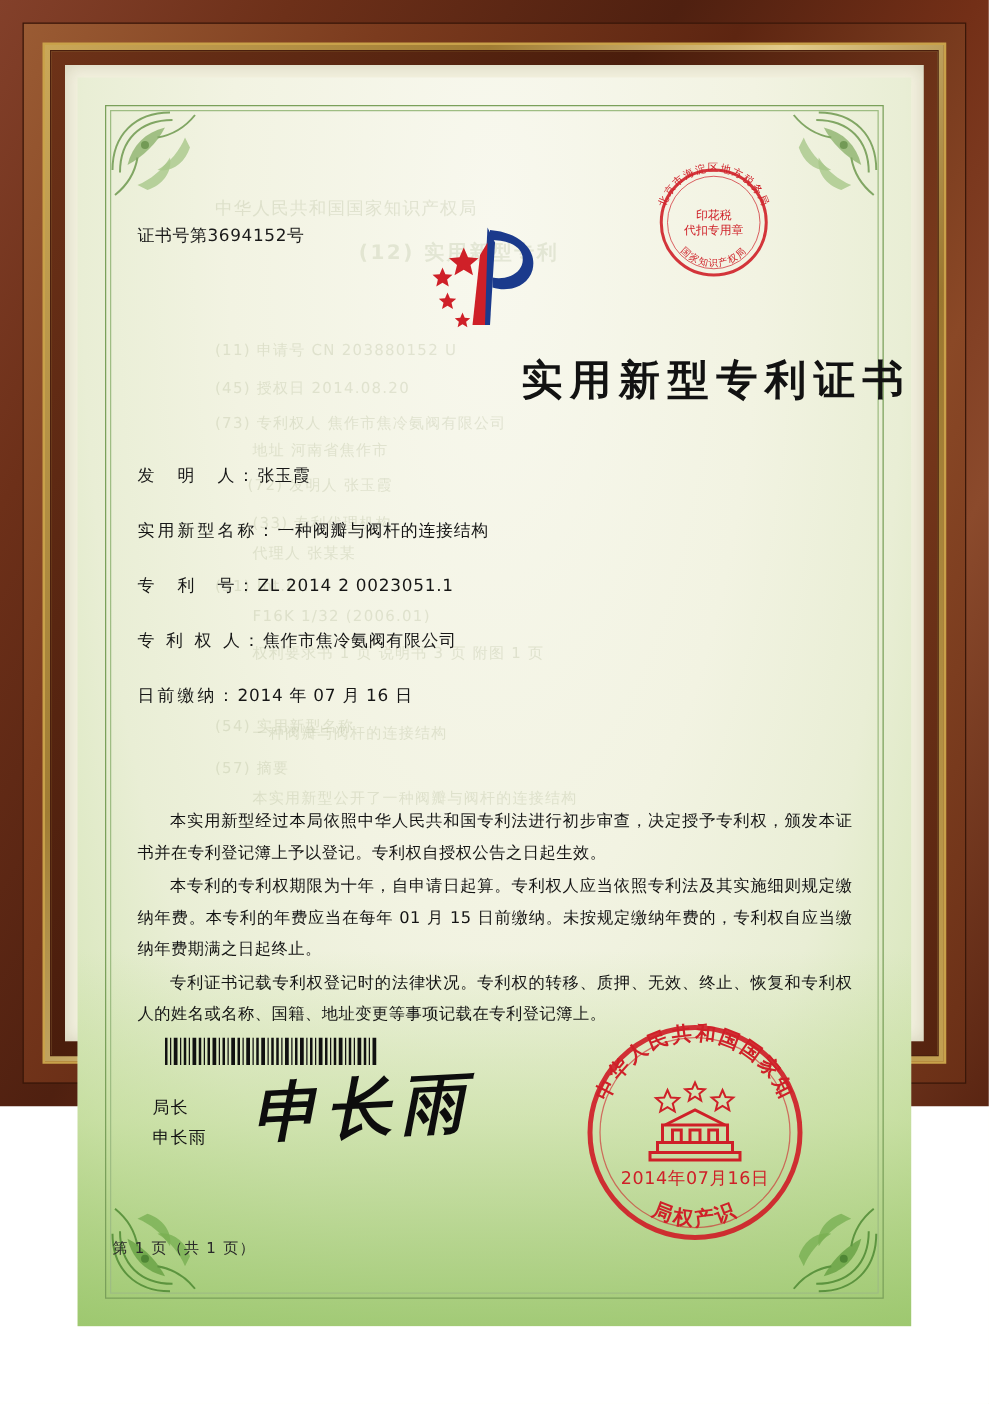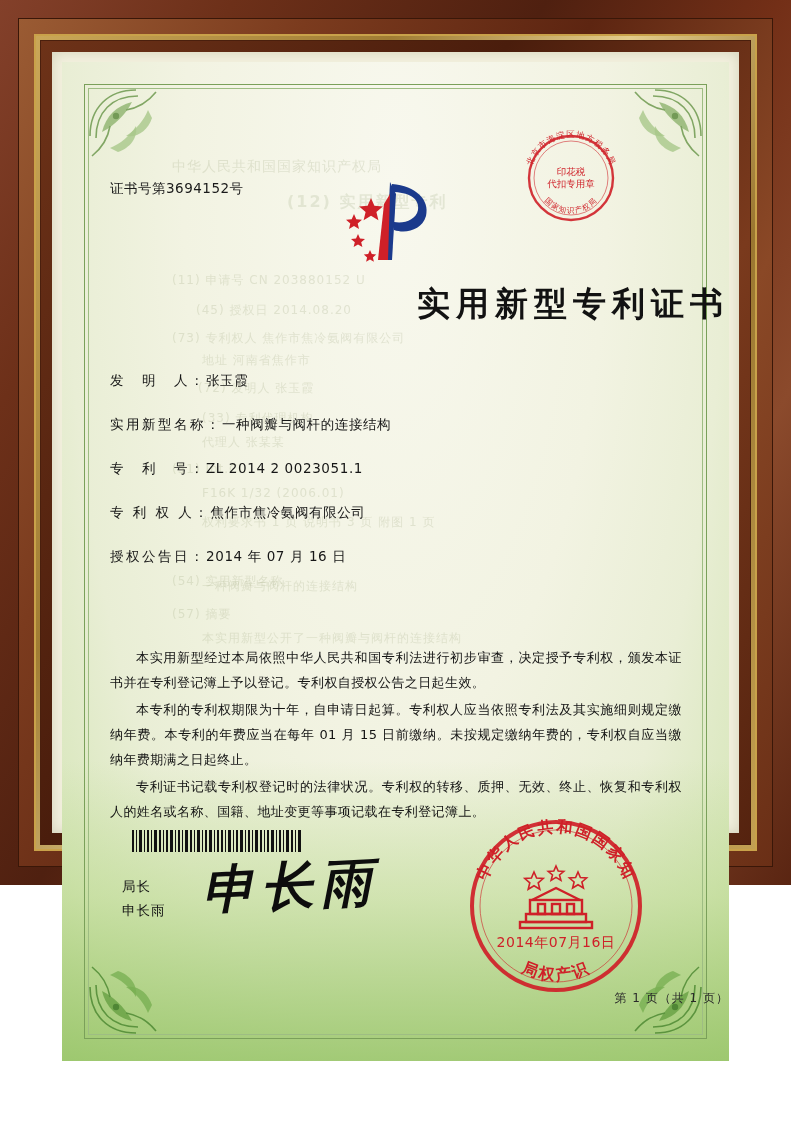--- a/index.html
+++ b/index.html
@@ -184,24 +184,25 @@
     font-family: "DejaVu Serif", "Liberation Serif", serif;
     font-style: italic;
     letter-spacing: 7px;
     transform: rotate(-3deg);
     font-weight: bold;
   }
 
   .footer-page {
     position: absolute;
     left: 0; right: 0; top: 928px;
-    text-align: right;
+    text-align: left;
     font-size: 12px;
     color: #2a2a2a;
     letter-spacing: 1px;
+    padding-left: 28px;
   }
 
   
   .seal-small {
     position: absolute;
     left: 455px; top: 62px;
     width: 108px; height: 108px;
   }
   .seal-big {
     position: absolute;
@@ -228,21 +229,21 @@
   <div class="frame-inner-dark"></div>
   <div class="mat"></div>
 
   <div class="paper">
     <div class="paper-green-bottom"></div>
 
     <div id="ghost-layer">
         <div class="ghost" style="left: 110px; top: 96px; font-size: 14px;">中华人民共和国国家知识产权局</div>
         <div class="ghost-big" style="left: 225px; top: 130px; font-size: 16px;">(12) 实用新型专利</div>
         <div class="ghost" style="left: 110px; top: 210px;">(11) 申请号  CN 203880152 U</div>
-        <div class="ghost" style="left: 110px; top: 240px; margin-left: 24px;">(45) 授权日  2014.08.20</div>
+        <div class="ghost" style="left: 110px; top: 240px;">(45) 授权日  2014.08.20</div>
         <div class="ghost" style="left: 110px; top: 268px;">(73) 专利权人 焦作市焦冷氨阀有限公司</div>
         <div class="ghost" style="left: 140px; top: 290px;">地址 河南省焦作市</div>
         <div class="ghost" style="left: 110px; top: 318px; margin-left: 26px;">(72) 发明人 张玉霞</div>
         <div class="ghost" style="left: 140px; top: 348px;">(33) 专利代理机构</div>
         <div class="ghost" style="left: 140px; top: 372px;">代理人 张某某</div>
         <div class="ghost" style="left: 110px; top: 400px;">(51) Int.Cl.</div>
         <div class="ghost" style="left: 140px; top: 424px;">F16K 1/32 (2006.01)</div>
         <div class="ghost" style="left: 140px; top: 452px;">权利要求书 1 页  说明书 3 页  附图 1 页</div>
         <div class="ghost" style="left: 110px; top: 492px; margin-top: 19px;">(54) 实用新型名称</div>
         <div class="ghost" style="left: 140px; top: 516px;">一种阀瓣与阀杆的连接结构</div>
@@ -318,21 +319,21 @@
         </g>
       </svg>
 
       <div class="main-title">实用新型专利证书</div>
 
       <div class="field-list" id="field-list">
           <div class="field"><span class="lbl">发　明　人：</span><span class="val">张玉霞</span></div>
           <div class="field"><span class="lbl">实用新型名称：</span><span class="val">一种阀瓣与阀杆的连接结构</span></div>
           <div class="field"><span class="lbl">专　利　号：</span><span class="val">ZL 2014 2 0023051.1</span></div>
           <div class="field"><span class="lbl">专 利 权 人：</span><span class="val">焦作市焦冷氨阀有限公司</span></div>
-          <div class="field"><span class="lbl">授权公告日：</span><span class="val">2014 年 07 月 16 日</span></div>
+          <div class="field"><span class="lbl">日前缴纳：</span><span class="val">2014 年 07 月 16 日</span></div>
         </div>
 
       <div class="para-block" id="para-block">
           <p class="para">本实用新型经过本局依照中华人民共和国专利法进行初步审查，决定授予专利权，颁发本证书并在专利登记簿上予以登记。专利权自授权公告之日起生效。</p>
           <p class="para">本专利的专利权期限为十年，自申请日起算。专利权人应当依照专利法及其实施细则规定缴纳年费。本专利的年费应当在每年 01 月 15 日前缴纳。未按规定缴纳年费的，专利权自应当缴纳年费期满之日起终止。</p>
           <p class="para">专利证书记载专利权登记时的法律状况。专利权的转移、质押、无效、终止、恢复和专利权人的姓名或名称、国籍、地址变更等事项记载在专利登记簿上。</p>
         </div>
 
       <svg class="barcode" viewBox="0 0 170 22" preserveAspectRatio="none">
         <g fill="#111">

